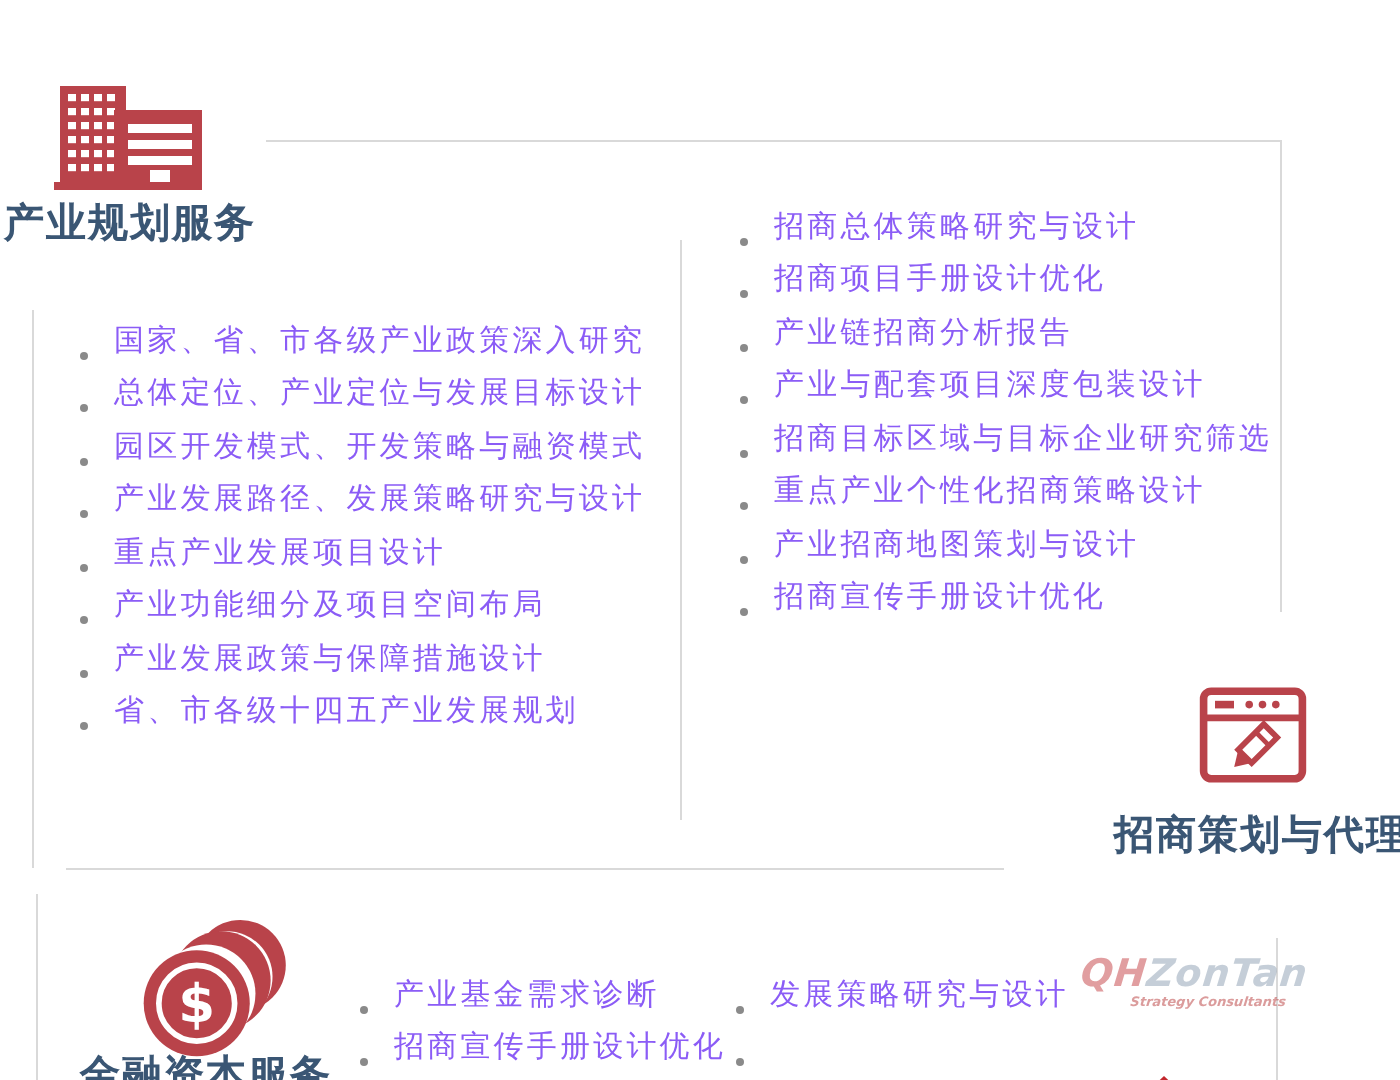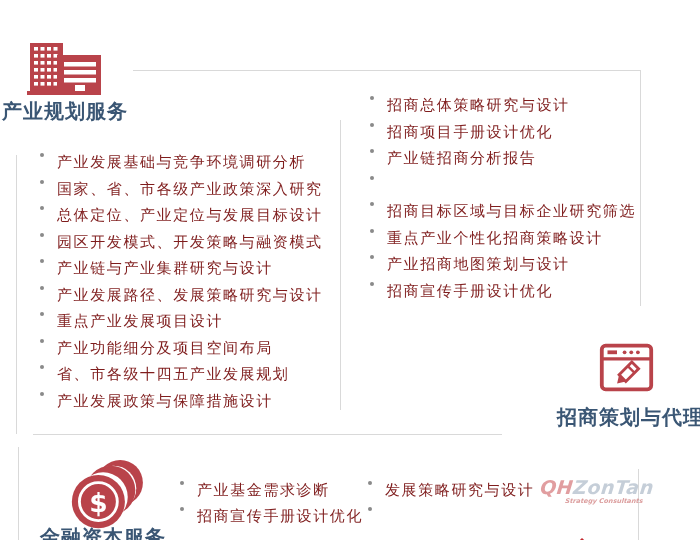--- a/index.html
+++ b/index.html
@@ -13,22 +13,22 @@
 
   .section-title{
     position:absolute;font-size:20px;font-weight:bold;color:#3a5674;
     letter-spacing:1px;white-space:nowrap;
   }
 
   ul.svc-list{
     position:absolute;list-style:none;margin:0;padding:0;
   }
   ul.svc-list li{
-    display:flex;align-items:flex-start;height:26.5px;
-    font-size:15px;color:#7f1d1d;letter-spacing:1.6px;white-space:nowrap;
+    display:flex;align-items:flex-end;height:26.5px;
+    font-size:15px;color:#8b5cf6;letter-spacing:1.6px;white-space:nowrap;
   }
   ul.svc-list.tight li{height:26px;}
   .bullet{
     width:4px;height:4px;border-radius:50%;background:#8a8a8a;
     margin-right:13px;flex:0 0 auto;
   }
 
   .iconbox{position:absolute;}
 
   .watermark{
@@ -94,69 +94,61 @@
         <rect x="48" y="44" width="10" height="6"></rect>
       </g>
       <rect x="0" y="50" width="74" height="4" fill="#b9434a"></rect>
     </svg>
   </div>
 
   <div class="section-title" style="left:2px;top:61px;">产业规划服务</div>
 
   <ul class="svc-list" style="left:40px;top:116px;">
 
-      <li>
-        <span class="bullet"></span>
-        <span>产业发展基础与竞争环境调研分析</span>
-      </li>
 
       <li>
         <span class="bullet"></span>
         <span>国家、省、市各级产业政策深入研究</span>
       </li>
 
       <li>
         <span class="bullet"></span>
         <span>总体定位、产业定位与发展目标设计</span>
       </li>
 
       <li>
         <span class="bullet"></span>
         <span>园区开发模式、开发策略与融资模式</span>
       </li>
 
-      <li>
-        <span class="bullet"></span>
-        <span>产业链与产业集群研究与设计</span>
-      </li>
 
       <li>
         <span class="bullet"></span>
         <span>产业发展路径、发展策略研究与设计</span>
       </li>
 
       <li>
         <span class="bullet"></span>
         <span>重点产业发展项目设计</span>
       </li>
 
       <li>
         <span class="bullet"></span>
         <span>产业功能细分及项目空间布局</span>
       </li>
 
       <li>
         <span class="bullet"></span>
+        <span>产业发展政策与保障措施设计</span>
+      </li>
+
+      <li>
+        <span class="bullet"></span>
         <span>省、市各级十四五产业发展规划</span>
       </li>
-
-      <li>
-        <span class="bullet"></span>
-        <span>产业发展政策与保障措施设计</span>
-      </li>
     </ul>
 
   <ul class="svc-list" style="left:370px;top:59px;">
 
       <li>
         <span class="bullet"></span>
         <span>招商总体策略研究与设计</span>
       </li>
 
       <li>
@@ -165,20 +157,21 @@
       </li>
 
       <li>
         <span class="bullet"></span>
         <span>产业链招商分析报告</span>
       </li>
 
 
       <li>
         <span class="bullet"></span>
+        <span>产业与配套项目深度包装设计</span>
       </li>
 
       <li>
         <span class="bullet"></span>
         <span>招商目标区域与目标企业研究筛选</span>
       </li>
 
       <li>
         <span class="bullet"></span>
         <span>重点产业个性化招商策略设计</span>

